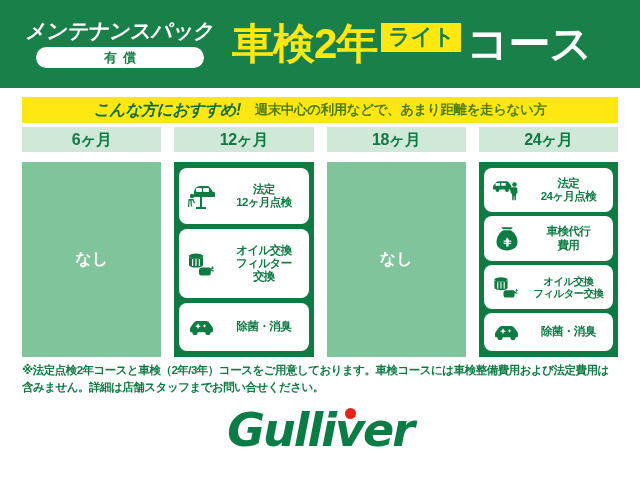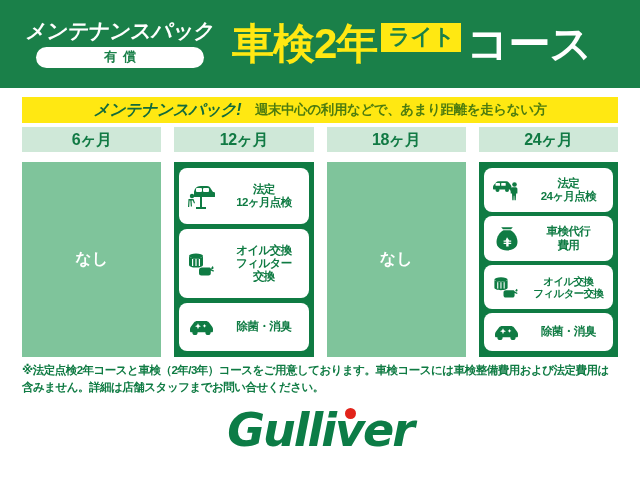--- a/index.html
+++ b/index.html
@@ -51,21 +51,20 @@
   }
   .mp-pill {
     margin-top: 5px;
     width: 168px;
     height: 21px;
     background: #ffffff;
     border-radius: 11px;
     display: flex;
     align-items: center;
     justify-content: center;
-    font-family: Liberation Mono, monospace;
   }
   .mp-pill-text {
     color: #1a8049;
     font-size: 13px;
     font-weight: bold;
     letter-spacing: 6px;
     text-indent: 6px;
     line-height: 1;
   }
 
@@ -281,21 +280,21 @@
       <span class="course-main">車検2年</span>
       <span class="light-badge">
         <span class="light-badge-text">ライト</span>
       </span>
       <span class="course-tail">コース</span>
     </div>
   </div>
 
   <div class="recommend-wrap">
     <div class="recommend-bar">
-      <span class="rec-strong">メンテナンスパック!</span>
+      <span class="rec-strong">こんな方におすすめ!</span>
       <span class="rec-normal">週末中心の利用などで、あまり距離を走らない方</span>
     </div>
   </div>
 
   <div class="table-wrap">
     <div class="cols">
 
       <div class="col">
         <div class="col-head">
           <span class="col-head-text">6ヶ月</span>

